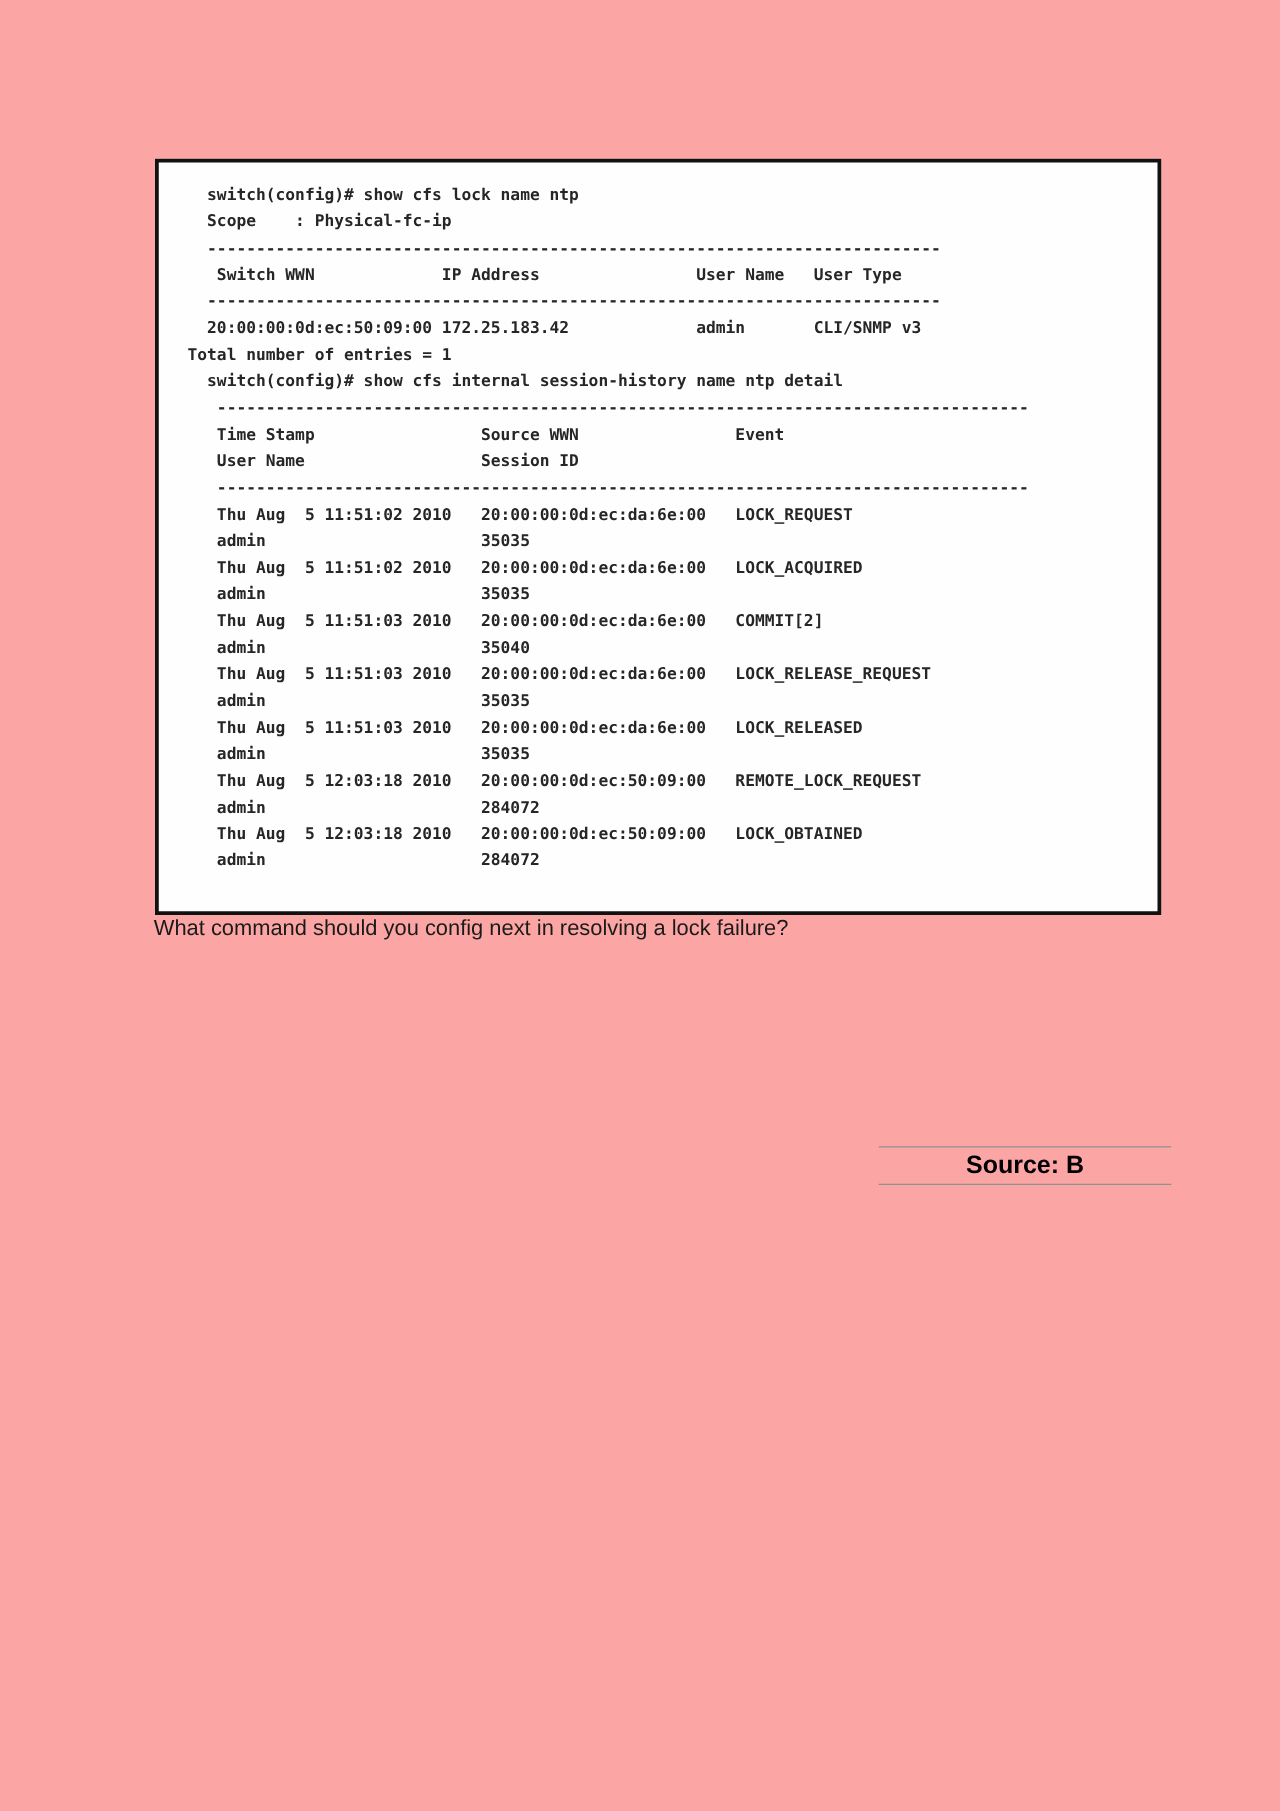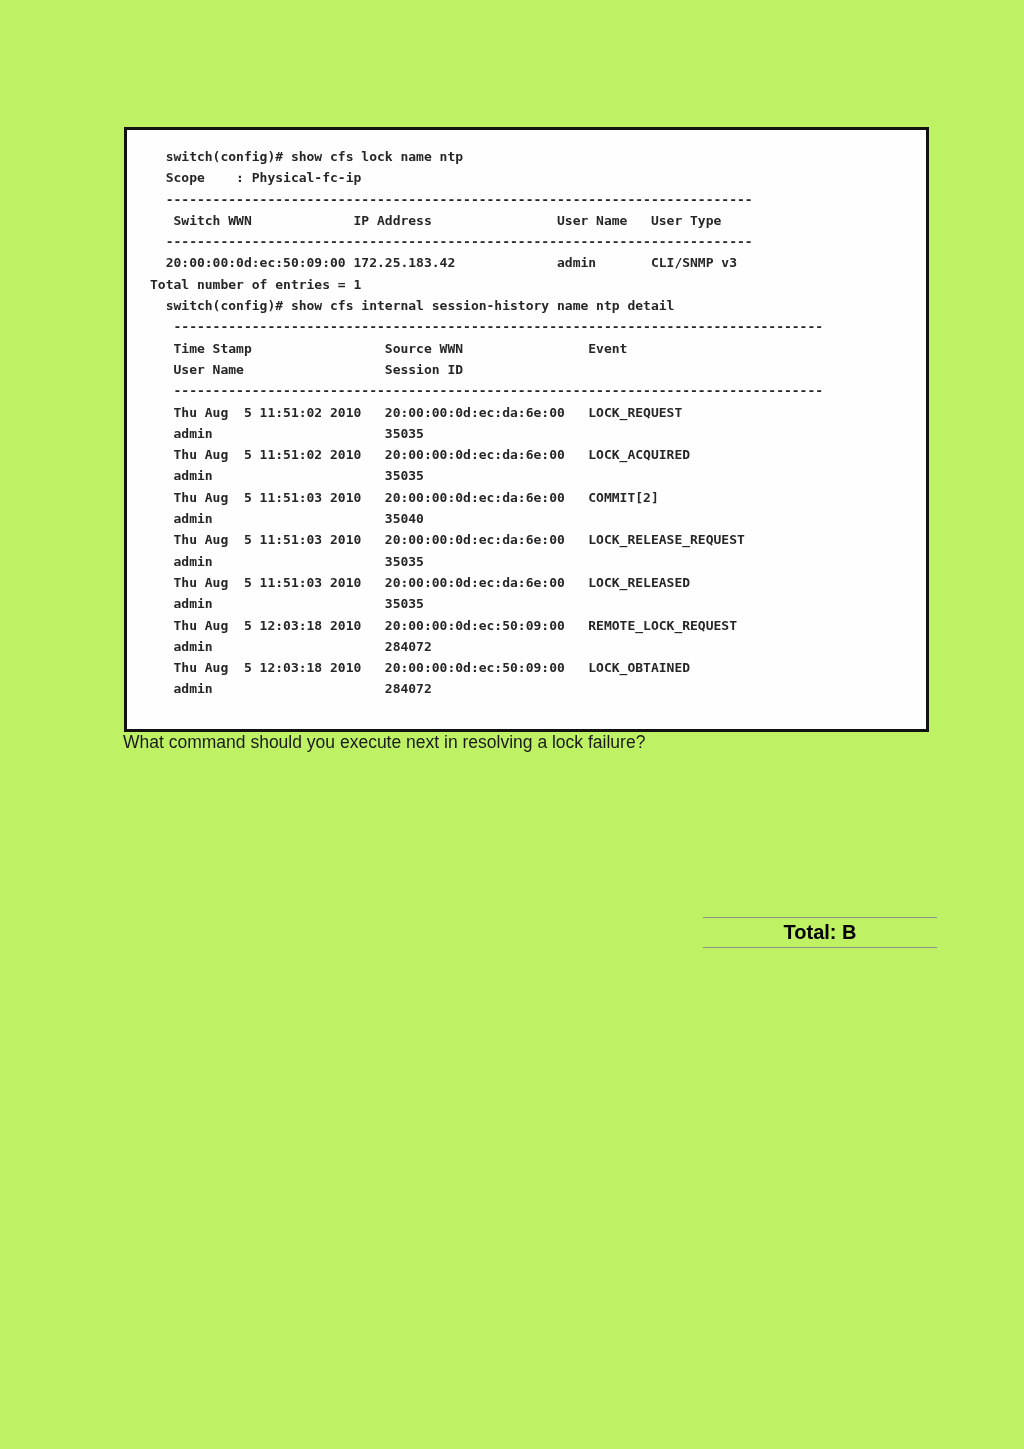--- a/index.html
+++ b/index.html
@@ -1,20 +1,20 @@
 <!DOCTYPE html>
 <html><head>
 <meta charset="utf-8">
 <style>
   html, body { margin: 0; padding: 0; background: #ffffff; }
   .page {
     position: relative;
     width: 1024px;
     height: 1449px;
-    background: #bef264;
+    background: #fca5a5;
     font-family: "Liberation Sans", sans-serif;
     overflow: hidden;
   }
   .shot-box {
     position: absolute;
     left: 124px;
     top: 127px;
     width: 805px;
     height: 605px;
     border: 3px solid #111111;
@@ -92,20 +92,20 @@
    Thu Aug  5 11:51:03 2010   20:00:00:0d:ec:da:6e:00   LOCK_RELEASE_REQUEST
    admin                      35035
    Thu Aug  5 11:51:03 2010   20:00:00:0d:ec:da:6e:00   LOCK_RELEASED
    admin                      35035
    Thu Aug  5 12:03:18 2010   20:00:00:0d:ec:50:09:00   REMOTE_LOCK_REQUEST
    admin                      284072
    Thu Aug  5 12:03:18 2010   20:00:00:0d:ec:50:09:00   LOCK_OBTAINED
    admin                      284072</pre>
   </div>
 
-  <div class="question">What command should you execute next in resolving a lock failure?</div>
+  <div class="question">What command should you config next in resolving a lock failure?</div>
 
 
   <div class="answer-block">
-    <span class="answer-text">Total: B</span>
+    <span class="answer-text">Source: B</span>
   </div>
 
 </div>
 
 </body></html>

